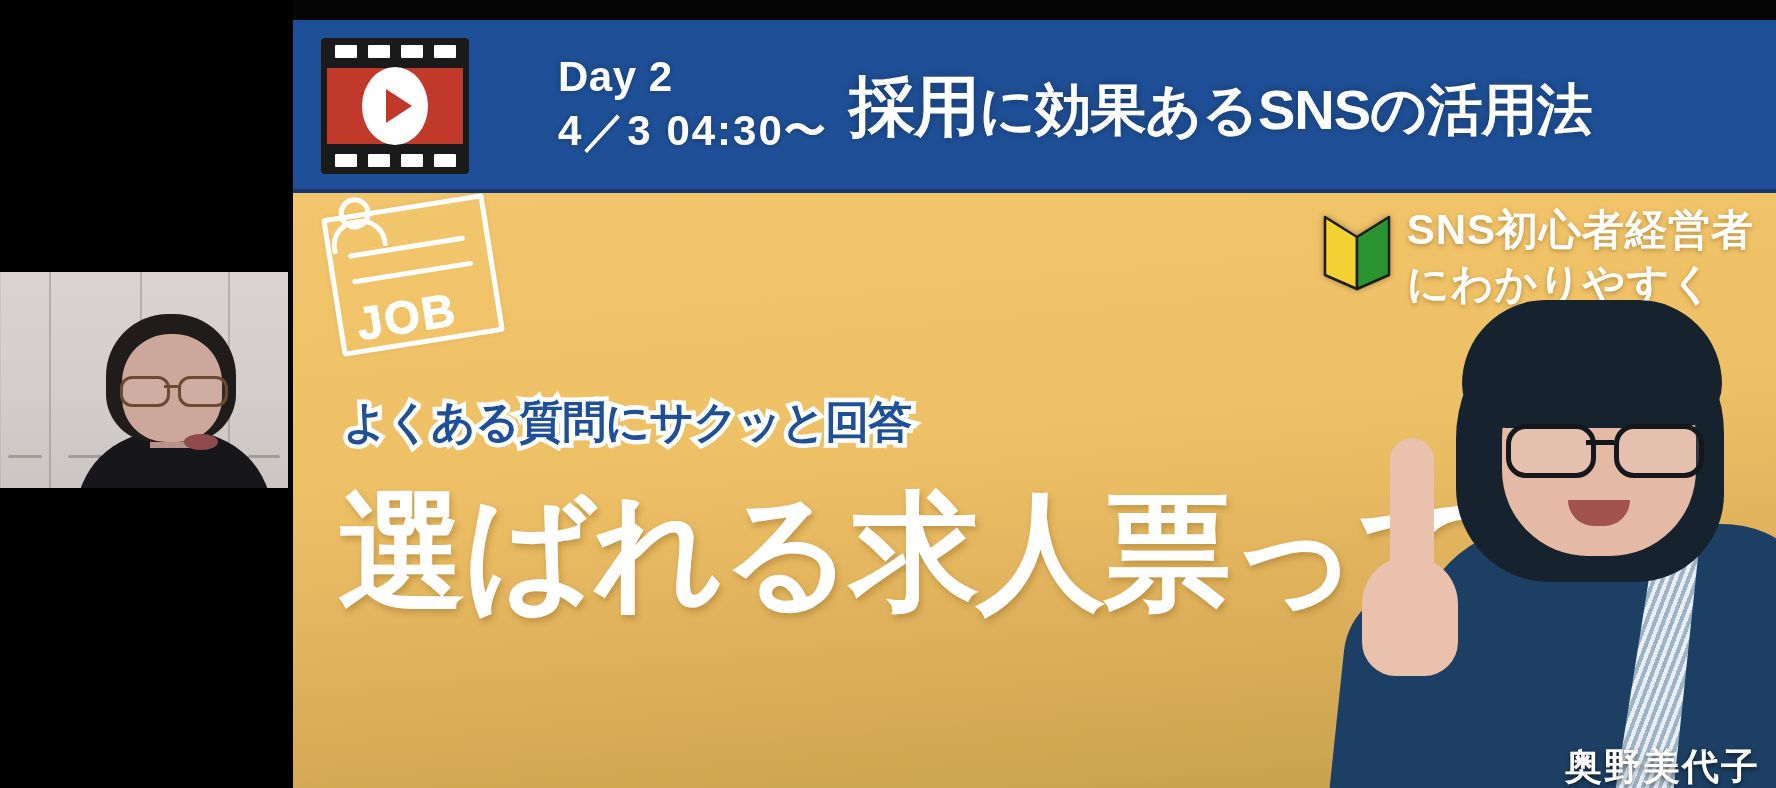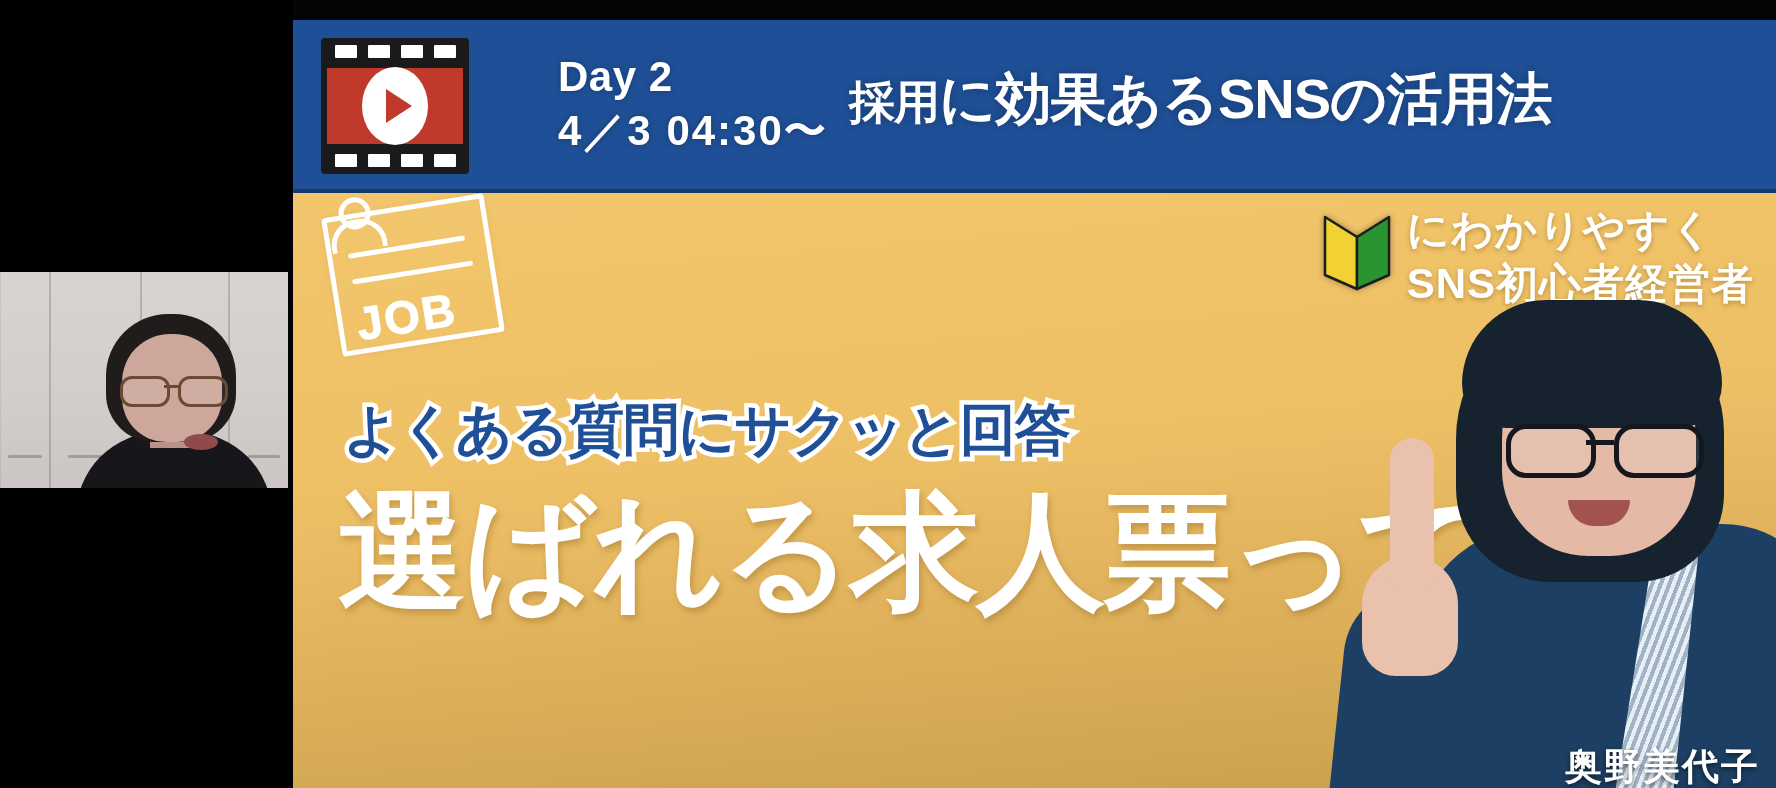--- a/index.html
+++ b/index.html
@@ -105,21 +105,21 @@
     position:absolute;left:265px;top:30px;color:#fff;line-height:1.28;
     font-size:42px;font-weight:700;letter-spacing:.5px;
     text-shadow:0 0 6px rgba(0,0,0,.25);
   }
   #banner-daytime .dt-line2{letter-spacing:2px;}
 
   #banner-title{
     position:absolute;left:556px;top:42px;white-space:nowrap;color:#fff;
     font-weight:900;text-shadow:0 0 8px rgba(0,0,0,.28);
   }
-  #banner-title .big{font-size:46px;letter-spacing:-1px;}
+  #banner-title .big{font-size:66px;letter-spacing:-1px;}
   #banner-title .mid{font-size:56px;letter-spacing:-1px;text-align:right;}
 
   
   #slide-body{
     position:absolute;left:0;top:173px;right:0;bottom:0;
     background:linear-gradient(175deg,#f2c66c 0%,#eec066 42%,#dcae5a 72%,#c6a04b 100%);
     overflow:hidden;
   }
 
   
@@ -157,21 +157,21 @@
     filter:drop-shadow(0 0 3px rgba(0,0,0,.35));
   }
   #beginner-text{
     color:#fff;font-size:42px;font-weight:700;line-height:1.28;letter-spacing:1px;
     text-shadow:0 2px 5px rgba(140,100,30,.55);
   }
 
   
   #headline-sub{
     position:absolute;left:50px;top:200px;white-space:nowrap;
-    font-size:56px;font-weight:900;color:#1f4f96;letter-spacing:-1px;
+    font-size:44px;font-weight:900;color:#1f4f96;letter-spacing:-1px;
     -webkit-text-stroke:9px #fff;paint-order:stroke fill;
   }
   #headline-main{
     position:absolute;left:45px;top:290px;color:#fff;font-weight:900;
     line-height:1.08;letter-spacing:-2px;
     text-shadow:2px 4px 6px rgba(150,110,40,.45);
   }
   #headline-main .ml{display:block;font-size:128px;white-space:nowrap;}
   #headline-main .ml2{margin-top:12px;}
 
@@ -317,22 +317,22 @@
           <div id="job-shoulder"></div>
         </div>
       </div>
 
       <div id="beginner-badge">
         <svg id="wakaba" viewBox="0 0 68 80">
           <polygon points="2,6 34,26 34,78 2,64" fill="#f2d233" stroke="#1d1d1d" stroke-width="2.5" stroke-linejoin="round"></polygon>
           <polygon points="66,6 34,26 34,78 66,64" fill="#2a9431" stroke="#1d1d1d" stroke-width="2.5" stroke-linejoin="round"></polygon>
         </svg>
         <div id="beginner-text">
+          <div>SNS初心者経営者</div>
           <div>にわかりやすく</div>
-          <div>SNS初心者経営者</div>
         </div>
       </div>
 
       <div id="headline-sub">よくある質問にサクッと回答</div>
 
       <div id="headline-main">
         <span class="ml ml1">選ばれる求人票って</span>
       </div>
 
       <div id="presenter">

